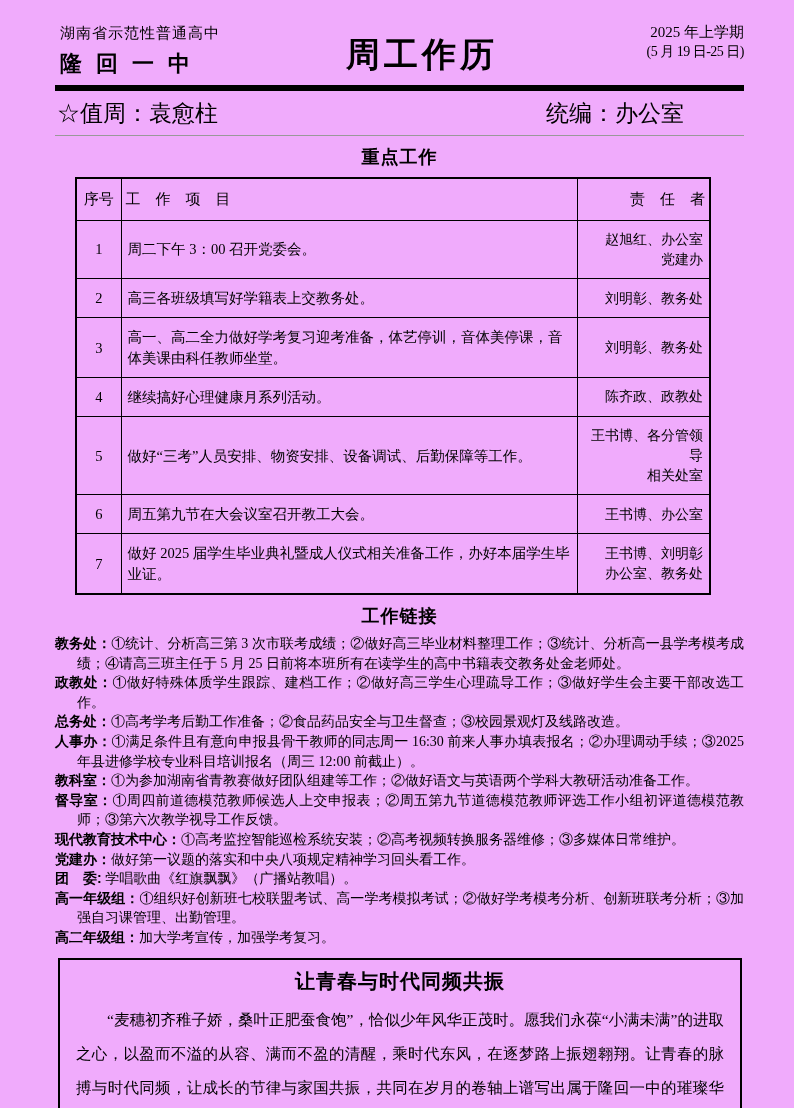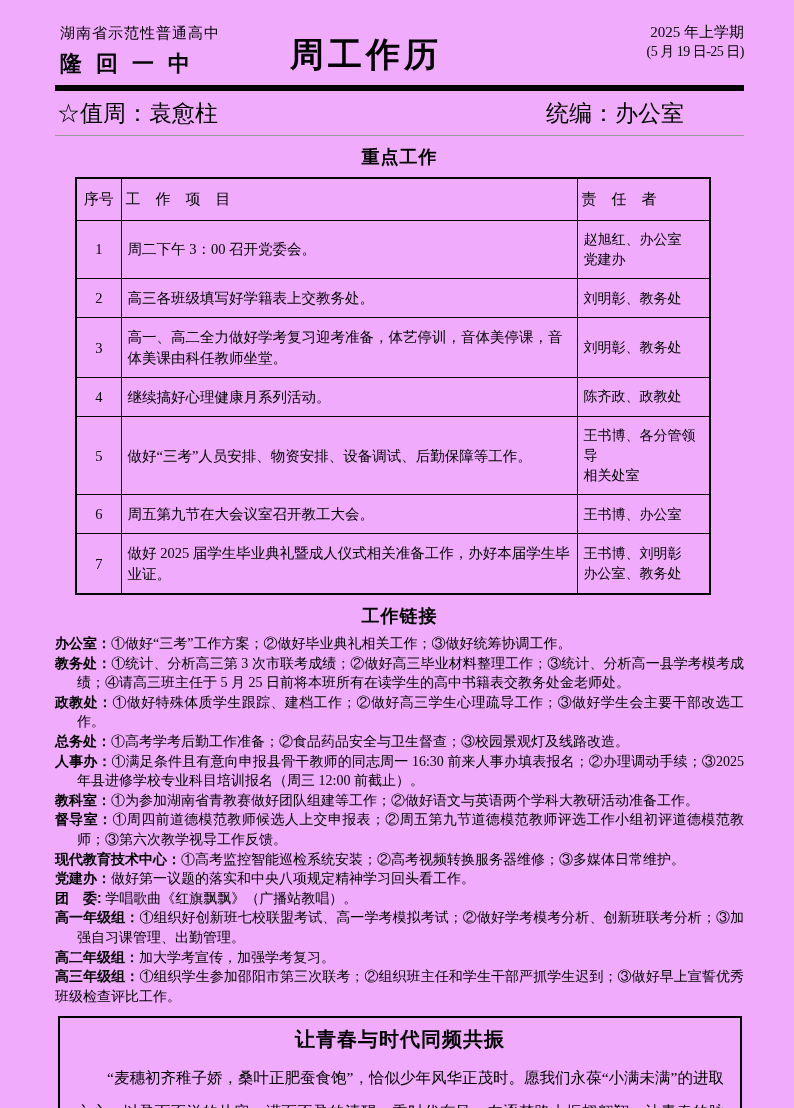--- a/index.html
+++ b/index.html
@@ -8,21 +8,21 @@
   .page {
     position:relative; width:794px; height:1108px; margin:0 auto;
     background:#f0abfc; padding:20px 50px 0 55px; overflow:hidden;
   }
   
   .header { display:flex; align-items:flex-start; }
   .school-block { width:235px; padding-left:5px; padding-top:4px; }
   .school-line1 { font-size:15px; letter-spacing:1px; white-space:nowrap; }
   .school-line2 { font-size:22px; font-weight:bold; letter-spacing:14px; margin-top:6px; white-space:nowrap; }
   .doc-title {
-    flex:1; font-family:Liberation Serif, serif;
+    flex:1; text-align:center; font-family:Liberation Serif, serif;
     font-weight:bold; font-size:34px; letter-spacing:4px; padding-top:12px; white-space:nowrap;
   }
   .term-block { width:190px; text-align:right; font-size:15px; line-height:20px; padding-top:2px; }
   .term-line2 { font-size:15px; }
   .term-line3 { font-size:14px; letter-spacing:-0.5px; }
   
   .double-rule { margin-top:6px; height:3px; border-top:3px solid #000; border-bottom:3px solid #000; }
   
   .info-bar {
     display:flex; justify-content:space-between; align-items:baseline;
@@ -36,21 +36,21 @@
   }
   
   table.key-work {
     border-collapse:collapse; width:636px; margin:8px 0 0 20px;
     font-size:14.5px; table-layout:fixed;
   }
   table.key-work, table.key-work th, table.key-work td { border:1px solid #000; }
   table.key-work { border:2px solid #000; }
   th.col-no, td.cell-no { width:45px; text-align:center; }
   th.col-item, td.cell-item { text-align:left; }
-  th.col-owner, td.cell-owner { width:133px; text-align:left; }
+  th.col-owner, td.cell-owner { width:133px; text-align:right; }
   table.key-work th { font-weight:normal; padding:11px 4px; font-size:15px; }
   table.key-work td { padding:9px 6px; vertical-align:middle; line-height:1.4; }
   td.cell-item { padding-left:10px; padding-right:8px; }
   td.cell-owner { white-space:pre-line; line-height:1.35; font-size:14px; }
   
   .dept-list { margin-top:6px; font-size:14px; line-height:19.6px; }
   .dept-item { text-align:justify; padding-left:22px; text-indent:-22px; }
   .dept-item.no-hang { padding-left:0; text-indent:0; }
   .dept-label { font-family:"Liberation Sans","DejaVu Sans",sans-serif; font-weight:bold; }
   
@@ -140,33 +140,31 @@
         <td class="cell-item">做好 2025 届学生毕业典礼暨成人仪式相关准备工作，办好本届学生毕业证。</td>
         <td class="cell-owner">王书博、刘明彰
 办公室、教务处</td>
       </tr>
     </tbody>
   </table>
 
   <div class="section-title">工作链接</div>
 
   <div class="dept-list">
-    <div class="dept-item"><span class="dept-label">办公室：</span><span class="dept-text">①做好“三考”工作方案；②做好毕业典礼相关工作；③做好统筹协调工作。</span></div>
     <div class="dept-item"><span class="dept-label">教务处：</span><span class="dept-text">①统计、分析高三第 3 次市联考成绩；②做好高三毕业材料整理工作；③统计、分析高一县学考模考成绩；④请高三班主任于 5 月 25 日前将本班所有在读学生的高中书籍表交教务处金老师处。</span></div>
     <div class="dept-item"><span class="dept-label">政教处：</span><span class="dept-text">①做好特殊体质学生跟踪、建档工作；②做好高三学生心理疏导工作；③做好学生会主要干部改选工作。</span></div>
     <div class="dept-item"><span class="dept-label">总务处：</span><span class="dept-text">①高考学考后勤工作准备；②食品药品安全与卫生督查；③校园景观灯及线路改造。</span></div>
     <div class="dept-item"><span class="dept-label">人事办：</span><span class="dept-text">①满足条件且有意向申报县骨干教师的同志周一 16:30 前来人事办填表报名；②办理调动手续；③2025 年县进修学校专业科目培训报名（周三 12:00 前截止）。</span></div>
     <div class="dept-item"><span class="dept-label">教科室：</span><span class="dept-text">①为参加湖南省青教赛做好团队组建等工作；②做好语文与英语两个学科大教研活动准备工作。</span></div>
     <div class="dept-item"><span class="dept-label">督导室：</span><span class="dept-text">①周四前道德模范教师候选人上交申报表；②周五第九节道德模范教师评选工作小组初评道德模范教师；③第六次教学视导工作反馈。</span></div>
     <div class="dept-item"><span class="dept-label">现代教育技术中心：</span><span class="dept-text">①高考监控智能巡检系统安装；②高考视频转换服务器维修；③多媒体日常维护。</span></div>
     <div class="dept-item"><span class="dept-label">党建办：</span><span class="dept-text">做好第一议题的落实和中央八项规定精神学习回头看工作。</span></div>
     <div class="dept-item"><span class="dept-label">团　委:</span> <span class="dept-text">学唱歌曲《红旗飘飘》（广播站教唱）。</span></div>
     <div class="dept-item"><span class="dept-label">高一年级组：</span><span class="dept-text">①组织好创新班七校联盟考试、高一学考模拟考试；②做好学考模考分析、创新班联考分析；③加强自习课管理、出勤管理。</span></div>
     <div class="dept-item"><span class="dept-label">高二年级组：</span><span class="dept-text">加大学考宣传，加强学考复习。</span></div>
-    <div class="dept-item no-hang"><span class="dept-label">高三年级组：</span><span class="dept-text">①组织学生参加邵阳市第三次联考；②组织班主任和学生干部严抓学生迟到；③做好早上宣誓优秀班级检查评比工作。</span></div>
   </div>
 
   <div class="message-box">
     <div class="msg-title">让青春与时代同频共振</div>
     <div class="msg-body">“麦穗初齐稚子娇，桑叶正肥蚕食饱”，恰似少年风华正茂时。愿我们永葆“小满未满”的进取之心，以盈而不溢的从容、满而不盈的清醒，乘时代东风，在逐梦路上振翅翱翔。让青春的脉搏与时代同频，让成长的节律与家国共振，共同在岁月的卷轴上谱写出属于隆回一中的璀璨华章！</div>
 
   </div>
 
 </div>
 

